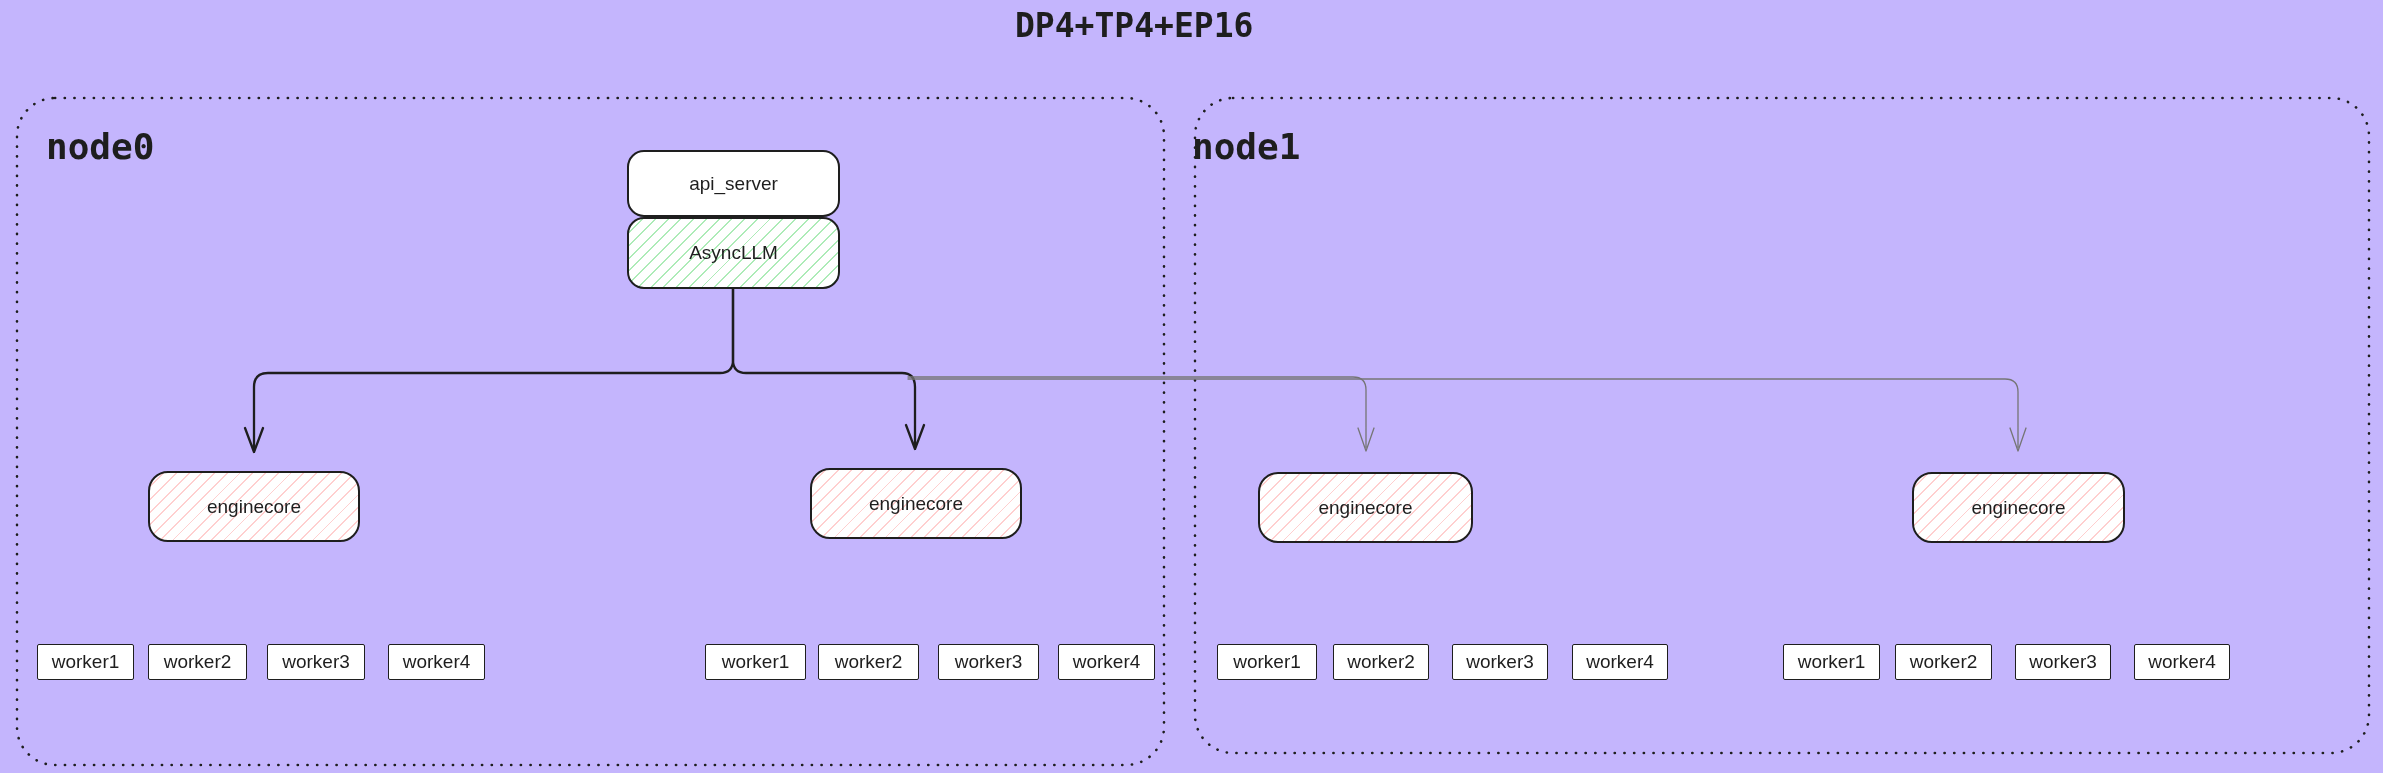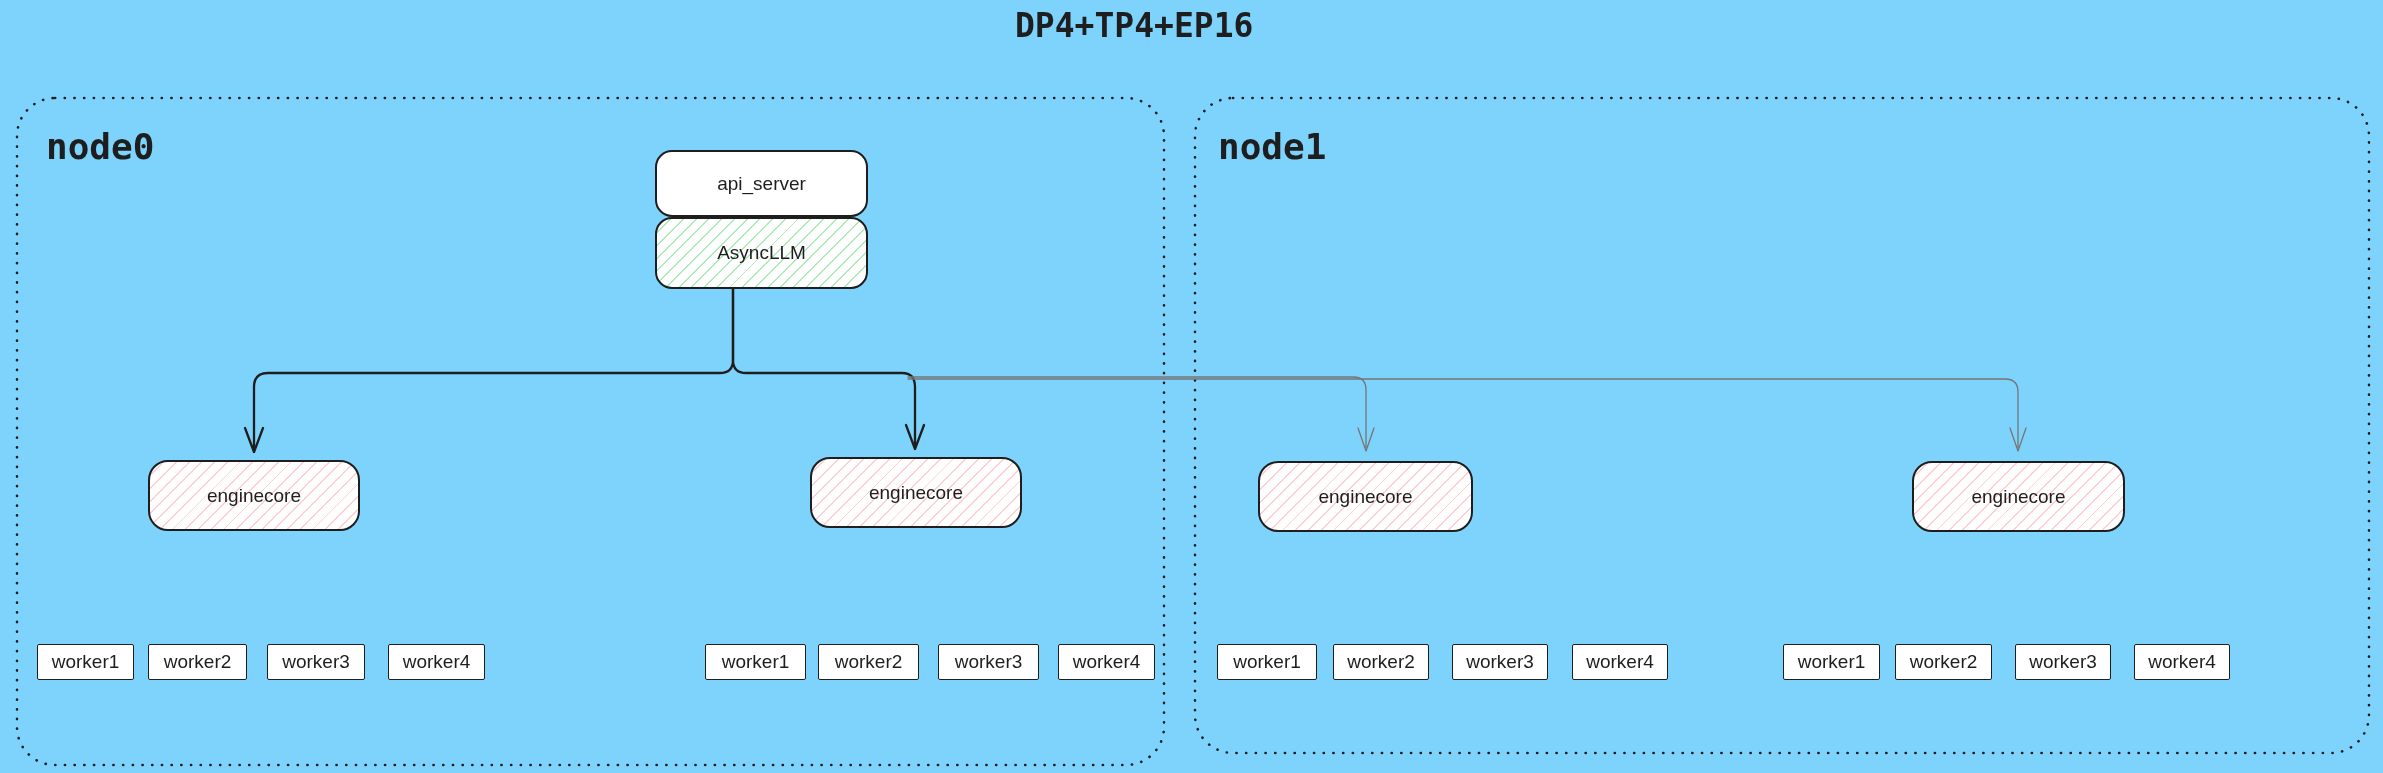--- a/index.html
+++ b/index.html
@@ -6,21 +6,21 @@
     --ink:#1e1e1e;
     --green-hatch:#69db7c;
     --red-hatch:#ff8787;
     --thin-wire:#757575;
   }
   html,body{margin:0;padding:0;background:#ffffff;}
   #canvas{
     position:relative;
     width:2383px;
     height:773px;
-    background:#7dd3fc;
+    background:#c4b5fd;
     overflow:hidden;
     font-family:"Liberation Sans", sans-serif;
     color:var(--ink);
     text-decoration:underline;
   }
   .mono{
     font-family:"DejaVu Sans Mono", monospace;
     font-weight:bold;
     color:var(--ink);
   }
@@ -53,22 +53,22 @@
   .box{
     position:absolute;
     box-sizing:border-box;
     border:2.2px solid var(--ink);
     background:#ffffff;
     display:flex; align-items:center; justify-content:center;
     font-size:19px;
     color:var(--ink);
     white-space:nowrap;
   }
-  .rbig{border-radius:17px;margin-left:28px;}
-  .reng{border-radius:20px;}
+  .rbig{border-radius:17px;}
+  .reng{border-radius:20px;margin-top:11px;}
   .green-fill{
     background-image:repeating-linear-gradient(135deg,
       rgba(105,219,124,0.55) 0px, rgba(105,219,124,0.55) 1.4px,
       transparent 1.4px, transparent 9px);
   }
   .red-fill{
     background-image:repeating-linear-gradient(135deg,
       rgba(255,135,135,0.40) 0px, rgba(255,135,135,0.40) 1.3px,
       transparent 1.3px, transparent 9px);
   }
@@ -94,21 +94,21 @@
     <path class="wire-black" d="M 733 289 L 733 360 Q 733 373 720 373 L 268 373 Q 254 373 254 387 L 254 448 M 245 428 L 254 452 L 263 428"></path>
 
     <path class="wire-black" d="M 733 289 L 733 360 Q 733 373 746 373 L 902 373 Q 915 373 915 387 L 915 445 M 906 425 L 915 449 L 924 425"></path>
 
     <path class="wire-thin" d="M 908 377 L 1353 377 Q 1366 377 1366 390 L 1366 447 M 1358 428 L 1366 451 L 1374 428"></path>
 
     <path class="wire-thin" d="M 908 379 L 2005 379 Q 2018 379 2018 392 L 2018 447 M 2010 428 L 2018 451 L 2026 428"></path>
   </svg>
 
   <div class="node-label mono" style="left:46px;top:130px;">node0</div>
-  <div class="node-label mono" style="left:1218px;top:130px;">node1</div>
+  <div class="node-label mono" style="left:1192px;top:130px;">node1</div>
 
   <div class="box rbig" style="left:627px;top:150px;width:213px;height:67px;">api_server</div>
   <div class="box rbig green-fill" style="left:627px;top:217px;width:213px;height:72px;">AsyncLLM</div>
 
   <div class="box reng red-fill" style="left:148px;top:460px;width:212px;height:71px;">enginecore</div>
   <div class="box reng red-fill" style="left:810px;top:457px;width:212px;height:71px;">enginecore</div>
   <div class="box reng red-fill" style="left:1258px;top:461px;width:215px;height:71px;">enginecore</div>
   <div class="box reng red-fill" style="left:1912px;top:461px;width:213px;height:71px;">enginecore</div>
 
   <div class="box worker" style="left:37px;width:97px;">worker1</div>

